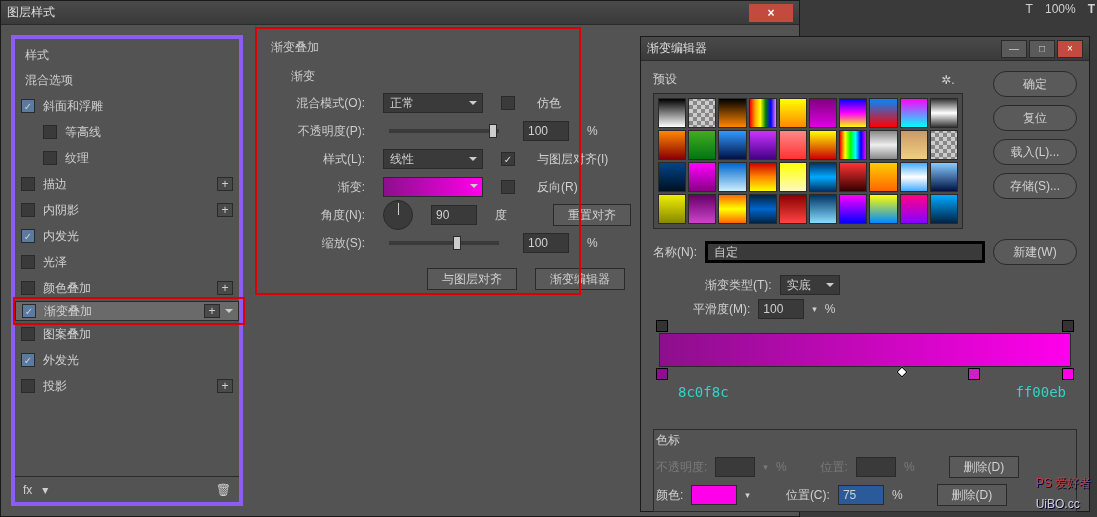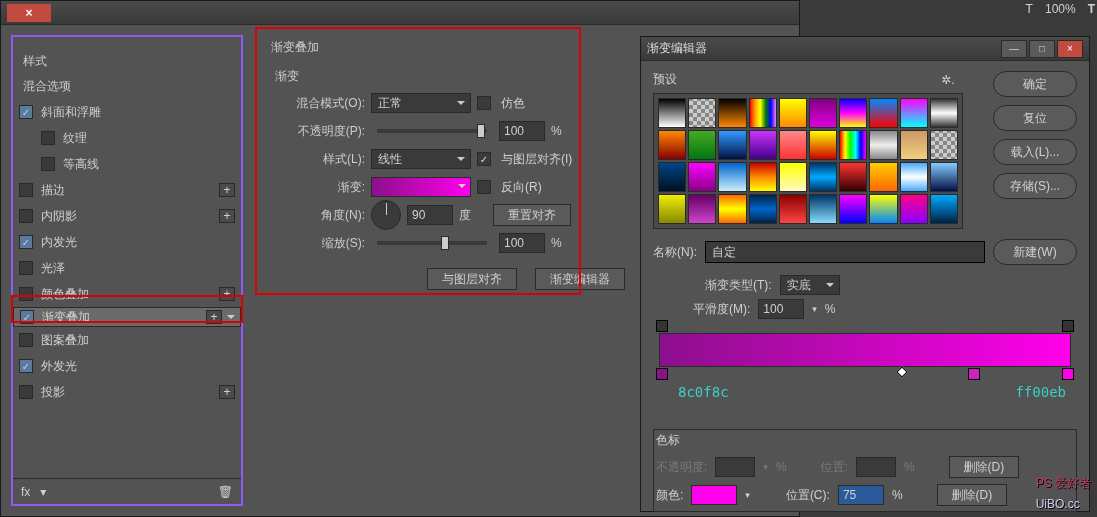--- a/index.html
+++ b/index.html
@@ -7,37 +7,37 @@
 .win{position:absolute;background:#535353;border:1px solid #1a1a1a}
 .titlebar{height:24px;background:linear-gradient(#4a4a4a,#3a3a3a);display:flex;align-items:center;padding:0 6px;border-bottom:1px solid #2a2a2a}
 .titlebar .title{flex:1;color:#ddd}
 .close-x{width:44px;height:18px;background:#c24a3e;display:flex;align-items:center;justify-content:center;cursor:pointer;color:#fff;font-weight:bold}
 .winbtns{display:flex;gap:2px}
 .winbtn{width:26px;height:18px;background:#5a5a5a;border:1px solid #2a2a2a;display:flex;align-items:center;justify-content:center;cursor:pointer;font-size:10px}
 .winbtn.cl{background:#c24a3e;color:#fff}
 
 #ls{left:0;top:0;width:800px;height:517px}
 #ls .body{display:flex;height:calc(100% - 24px)}
-.styles-list{width:232px;border:2px solid #8b5cf6;margin:10px;padding:12px 0;background:#535353;position:relative}
+.styles-list{width:232px;border:4px solid #8b5cf6;margin:10px;padding:4px 0;background:#535353;position:relative}
 .styles-list .hdr{padding:4px 10px;color:#ccc}
 .srow{display:flex;align-items:center;height:26px;padding:0 6px;position:relative}
 .srow.sel{background:#6a6a6a}
 .srow .ck{width:14px;height:14px;border:1px solid #2a2a2a;background:#3a3a3a;margin-right:8px;display:flex;align-items:center;justify-content:center;font-size:10px}
 .srow .ck.on{background:#5a7aa0}
 .srow .lbl{flex:1}
 .srow .plus{width:16px;height:14px;border:1px solid #2a2a2a;display:flex;align-items:center;justify-content:center;font-size:12px;background:#4a4a4a}
 .srow.ind{padding-left:28px}
 .ftr{position:absolute;bottom:0;left:0;right:0;height:26px;border-top:1px solid #2a2a2a;display:flex;align-items:center;padding:0 8px;gap:10px}
 .ftr .sp{flex:1}
 .red-box{position:absolute;border:2px solid #d00;pointer-events:none}
 
 .settings{flex:1;padding:14px 18px;position:relative}
 .grp-title{color:#ccc;margin-bottom:4px}
 .grp{border:none;padding:8px 4px 4px 4px}
-.frow{display:flex;align-items:center;height:28px;gap:6px}
+.frow{display:flex;align-items:center;height:28px;gap:18px}
 .frow .flbl{width:90px;text-align:right;color:#ccc}
 .sel{background:#3a3a3a;border:1px solid #2a2a2a;height:20px;min-width:100px;padding:0 18px 0 6px;display:flex;align-items:center;position:relative}
 .sel::after{content:"";position:absolute;right:5px;top:7px;border:4px solid transparent;border-top-color:#ccc}
 .chk{width:14px;height:14px;border:1px solid #2a2a2a;background:#3a3a3a;display:flex;align-items:center;justify-content:center;font-size:10px;margin-right:4px}
 .chk.on::before{content:"✓";color:#ddd}
 .slider{flex:1;height:4px;background:#3a3a3a;position:relative;margin:0 6px;max-width:110px}
 .slider .th{position:absolute;top:-5px;width:8px;height:14px;background:#ccc;border:1px solid #2a2a2a}
 .num{width:46px;height:20px;background:#3a3a3a;border:1px solid #2a2a2a;padding:0 4px;display:flex;align-items:center}
 .swatch{width:100px;height:20px;border:1px solid #2a2a2a;position:relative}
 .swatch::after{content:"";position:absolute;right:4px;top:6px;border:4px solid transparent;border-top-color:#ccc}
@@ -48,21 +48,21 @@
 
 #ge{left:640px;top:36px;width:450px;height:476px}
 #ge .body{padding:10px 12px;height:calc(100% - 24px);position:relative}
 .presets-hdr{display:flex;align-items:flex-start;margin-bottom:4px}
 .presets-hdr .sp{flex:1}
 .gear{width:18px;height:18px;display:flex;align-items:center;justify-content:center;cursor:pointer}
 .presets{width:310px;height:136px;border:1px solid #2a2a2a;background:#4a4a4a;padding:4px;display:grid;grid-template-columns:repeat(10,1fr);grid-auto-rows:30px;gap:2px;overflow:hidden}
 .p-sw{border:1px solid #2a2a2a}
 .right-btns{position:absolute;right:12px;top:10px;display:flex;flex-direction:column;gap:8px}
 .namerow{display:flex;align-items:center;gap:8px;margin:10px 0}
-.namerow input{flex:1;height:22px;background:#3a3a3a;border:1px solid #000000;color:#ccc;padding:0 6px}
+.namerow input{flex:1;height:22px;background:#3a3a3a;border:3px solid #000000;color:#ccc;padding:0 6px}
 .gt-row{display:flex;align-items:center;gap:8px;margin:4px 0}
 .grad-bar{height:34px;border:1px solid #2a2a2a;margin:14px 6px 0 6px;position:relative}
 .stop{position:absolute;width:12px;height:12px;border:1px solid #000}
 .stop.top{top:-14px}
 .stop.bot{bottom:-14px}
 .gstop-lbl{position:absolute;bottom:-34px;color:#3ad0c8;font-family:monospace;font-size:14px}
 .stops-panel{border:1px solid #2a2a2a;margin-top:62px;padding:2px}
 .stops-panel .r{display:flex;align-items:center;gap:8px;height:28px}
 .dim{color:#7a7a7a}
 .num.hl{background:#2a5a9a;color:#fff}
@@ -73,38 +73,39 @@
 <body>
 
 <div class="toolbits">
   <span>T</span>
   <span>100%</span>
   <span style="font-weight:bold">T</span>
 </div>
 
 <div id="ls" class="win">
   <div class="titlebar">
+    <span class="title">图层样式</span>
     <div class="close-x">×</div>
   </div>
   <div class="body">
     <div class="styles-list">
       <div class="hdr">样式</div>
       <div class="hdr">混合选项</div>
       <div id="style-items">
           <div class="srow">
             <div class="ck on">✓</div>
             <span class="lbl">斜面和浮雕</span>
           </div>
           <div class="srow ind">
             <div class="ck"></div>
+            <span class="lbl">等高线</span>
+          </div>
+          <div class="srow ind">
+            <div class="ck"></div>
             <span class="lbl">纹理</span>
-          </div>
-          <div class="srow ind">
-            <div class="ck"></div>
-            <span class="lbl">等高线</span>
           </div>
           <div class="srow">
             <div class="ck"></div>
             <span class="lbl">描边</span>
             <div class="plus">+</div>
           </div>
           <div class="srow">
             <div class="ck"></div>
             <span class="lbl">内阴影</span>
             <div class="plus">+</div>
@@ -146,21 +147,21 @@
         <span>▾</span>
         <span class="sp"></span>
         <span>🗑</span>
       </div>
       <div class="red-box" style="left:-2px;top:258px;width:232px;height:28px"></div>
     </div>
 
     <div class="settings">
       <div class="grp-title">渐变叠加</div>
       <div class="grp">
-        <div class="grp-title" style="margin-left:0">渐变</div>
+        <div class="grp-title" style="margin-left:16px">渐变</div>
         <div class="frow">
           <span class="flbl">混合模式(O):</span>
           <div class="sel">
               <span>正常</span>
             </div>
           <div class="chk"></div>
           <span>仿色</span>
         </div>
         <div class="frow">
           <span class="flbl">不透明度(P):</span>

